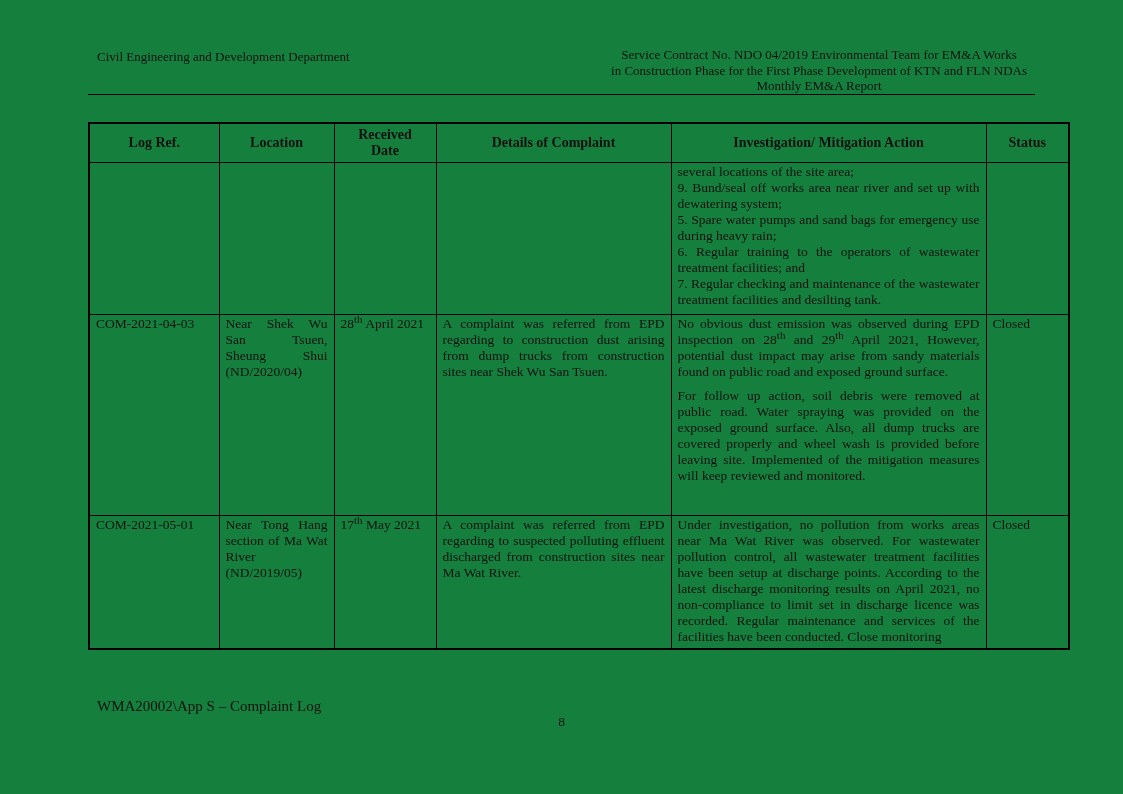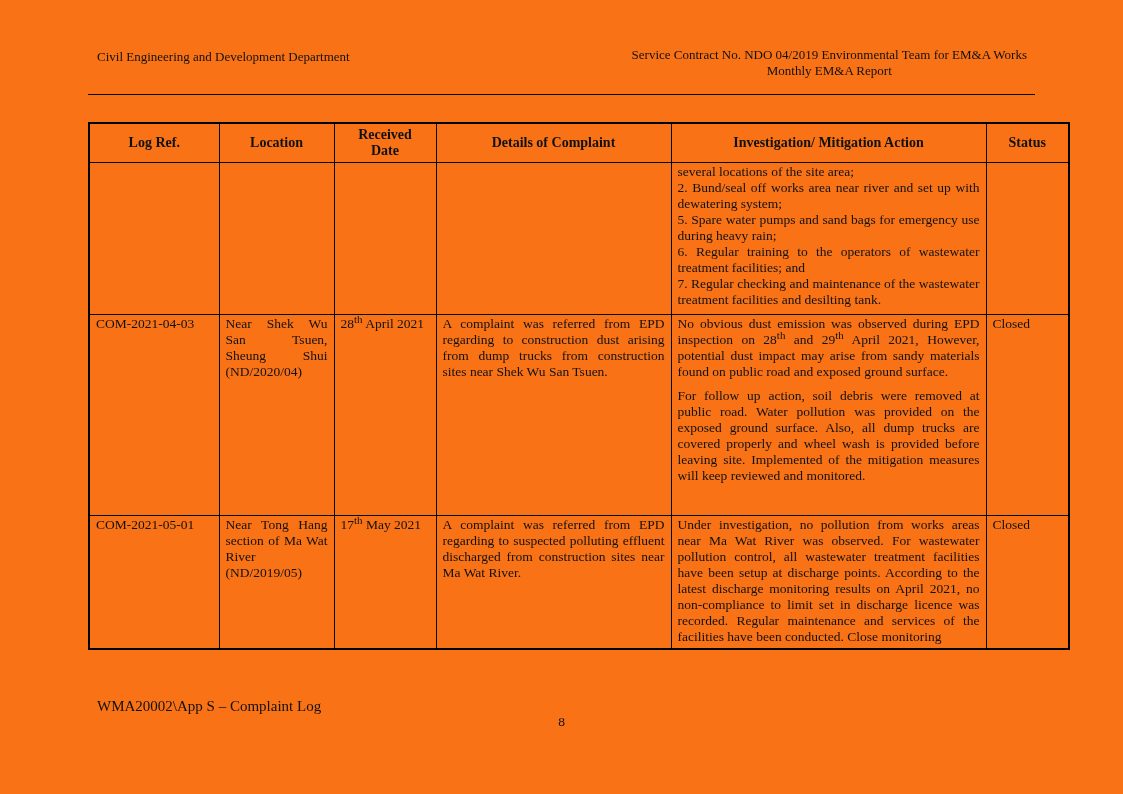--- a/index.html
+++ b/index.html
@@ -1,19 +1,19 @@
 <!DOCTYPE html>
 <html><head>
 <meta charset="utf-8">
 <style>
   html,body{margin:0;padding:0;background:#e8e8e8;}
   .sheet{
     position:relative;
     width:1123px;height:794px;
-    background:#f97316;
+    background:#15803d;
     font-family:"Liberation Serif","DejaVu Serif",serif;
     color:#111;
     overflow:hidden;
     margin:0 auto;
   }
   
   .hdr-left{position:absolute;left:97px;top:49px;font-size:13px;white-space:nowrap;}
   .hdr-right{position:absolute;right:96px;top:47px;text-align:center;font-size:13px;line-height:15.5px;}
   .hdr-rule{position:absolute;left:88px;top:94px;width:947px;height:0;border-top:1.6px solid #000;}
 
@@ -57,20 +57,21 @@
 </style>
 </head>
 <body>
 
 <div class="sheet">
 
   <div class="hdr-left">Civil Engineering and Development Department</div>
 
   <div class="hdr-right">
     <div>Service Contract No. NDO 04/2019 Environmental Team for EM&amp;A Works</div>
+    <div>in Construction Phase for the First Phase Development of KTN and FLN NDAs</div>
     <div>Monthly EM&amp;A Report</div>
   </div>
 
   <div class="hdr-rule"></div>
 
   <table class="log">
     <colgroup>
       <col style="width:130px">
         <col style="width:115px">
         <col style="width:102px">
@@ -98,21 +99,21 @@
           </td>
         <td class="ctr">
             <div class="cellbox"></div>
           </td>
         <td class="just">
             <div class="cellbox"></div>
           </td>
         <td class="just">
           <div class="cellbox">
             <p>several locations of the site area;</p>
-            <p>2. Bund/seal off works area near river and set up with dewatering system;</p>
+            <p>9. Bund/seal off works area near river and set up with dewatering system;</p>
             <p>5. Spare water pumps and sand bags for emergency use during heavy rain;</p>
             <p>6. Regular training to the operators of wastewater treatment facilities; and</p>
             <p>7. Regular checking and maintenance of the wastewater treatment facilities and desilting tank.</p>
           </div>
         </td>
         <td class="ctr">
             <div class="cellbox"></div>
           </td>
       </tr>
 
@@ -126,21 +127,21 @@
         <td class="ctr">
           <div class="cellbox">28<sup>th</sup> April 2021</div>
         </td>
         <td class="just">
           <div class="cellbox">A complaint was referred from EPD regarding to construction dust arising from dump trucks from construction sites near Shek Wu San Tsuen.</div>
         </td>
         <td class="just">
           <div class="cellbox">
             <p>No obvious dust emission was observed during EPD inspection on 28<sup>th</sup> and 29<sup>th</sup> April 2021, However, potential dust impact may arise from sandy materials found on public road and exposed ground surface.</p>
             <p class="blank"></p>
-            <p>For follow up action, soil debris were removed at public road. Water pollution was provided on the exposed ground surface. Also, all dump trucks are covered properly and wheel wash is provided before leaving site. Implemented of the mitigation measures will keep reviewed and monitored.</p>
+            <p>For follow up action, soil debris were removed at public road. Water spraying was provided on the exposed ground surface. Also, all dump trucks are covered properly and wheel wash is provided before leaving site. Implemented of the mitigation measures will keep reviewed and monitored.</p>
           </div>
         </td>
         <td class="ctr">
           <div class="cellbox">Closed</div>
         </td>
       </tr>
 
       <tr class="r3">
         <td class="ctr">
           <div class="cellbox">COM-2021-05-01</div>

